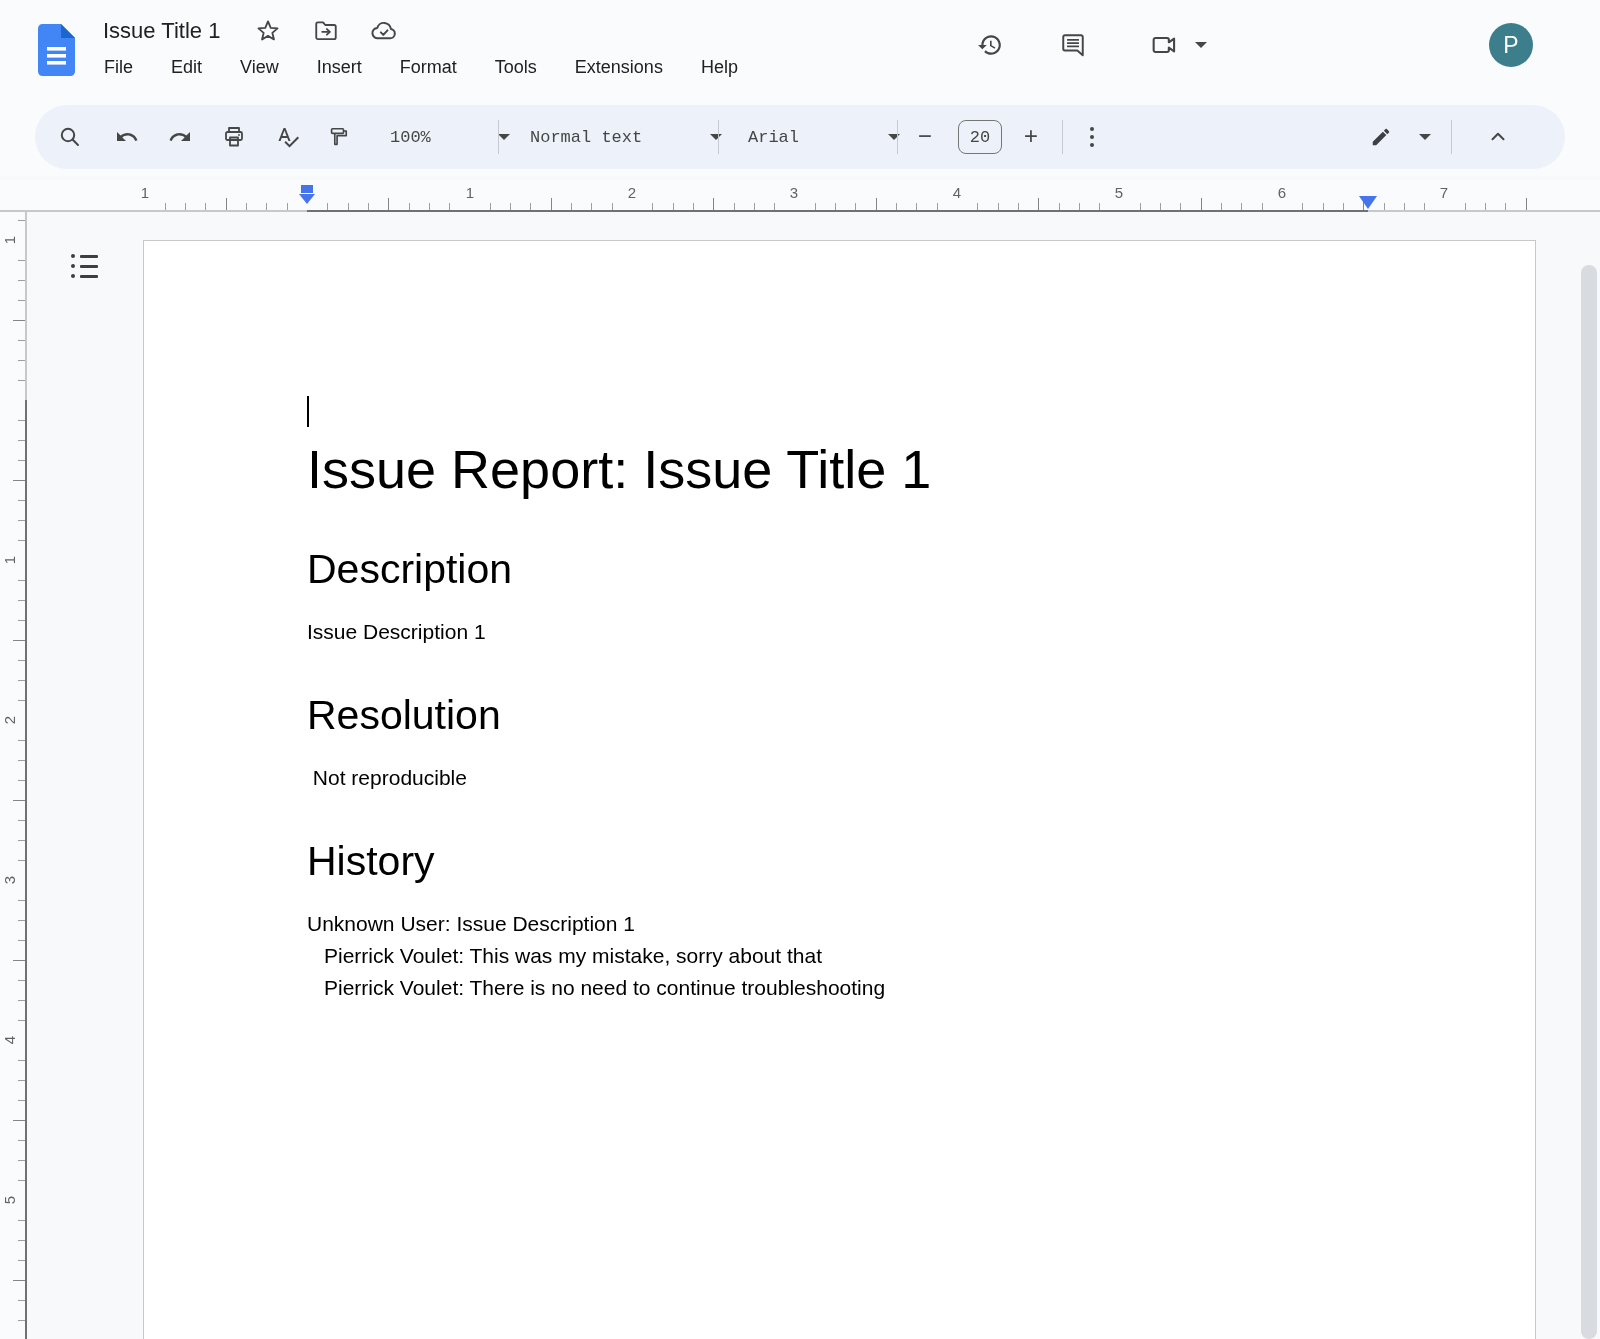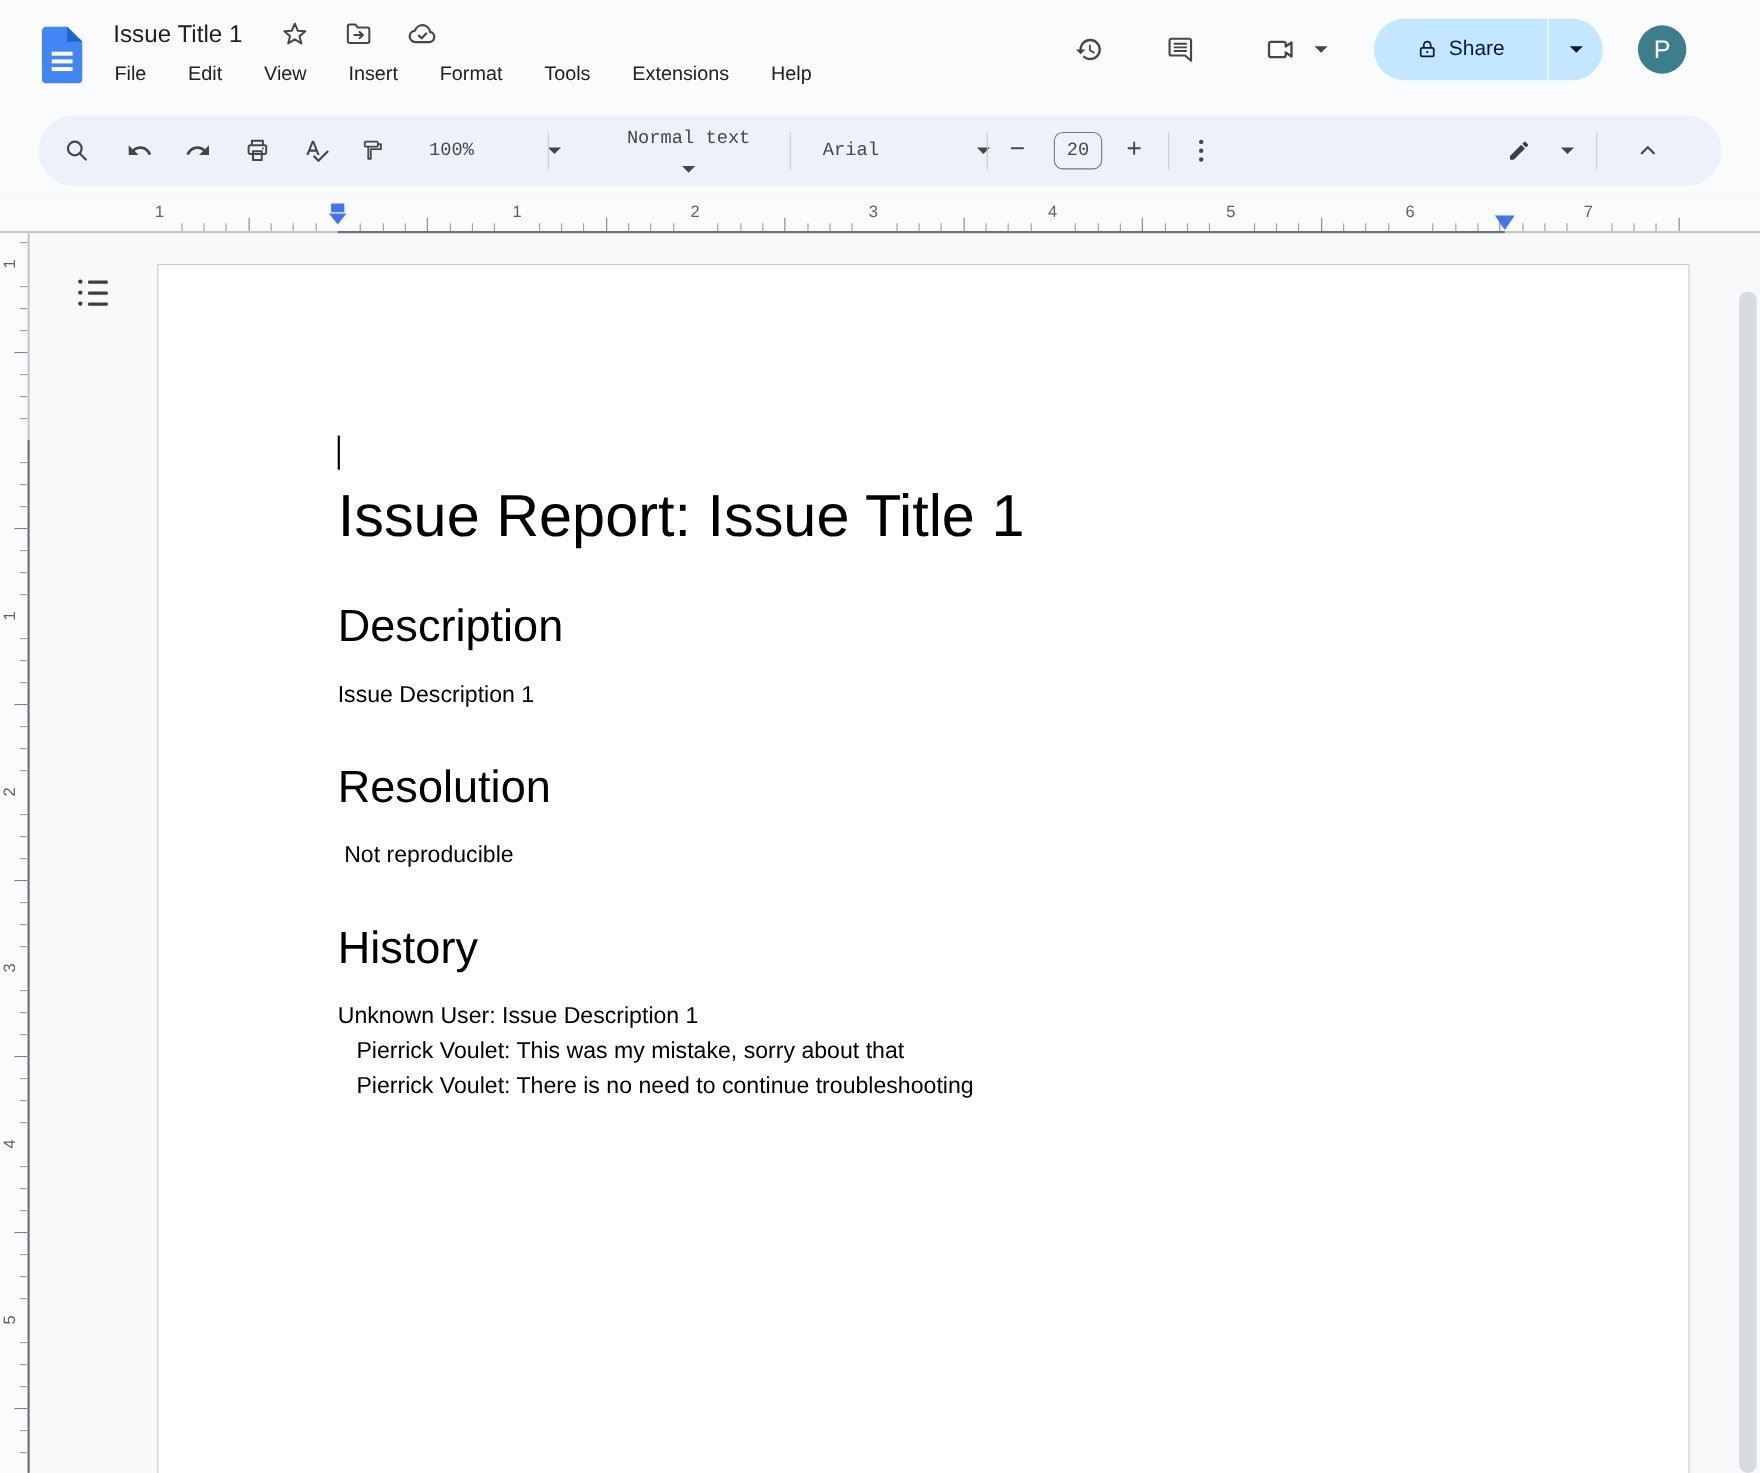--- a/index.html
+++ b/index.html
@@ -141,33 +141,20 @@
       </span>
       <span class="hicon" style="left:1139px;">
         <svg width="28" height="28" viewBox="0 0 24 24" fill="none" stroke="#444746" stroke-width="1.8" stroke-linejoin="round">
           <path d="M4 7.5C4 6.7 4.7 6 5.5 6h10c.8 0 1.5.7 1.5 1.5v2.2l4.5-3.2v11l-4.5-3.2v2.2c0 .8-.7 1.5-1.5 1.5h-10C4.7 18 4 17.3 4 16.5z"></path>
         </svg>
       </span>
       <span class="hicon" style="left:1186px; width:30px;">
         <span class="caret"></span>
       </span>
 
-      <div class="share-btn">
-        <span class="share-main">
-          <svg width="19" height="22" viewBox="0 0 24 24" fill="none" stroke="#001d35" stroke-width="2">
-            <rect x="4.5" y="10" width="15" height="10" rx="2"></rect>
-            <path d="M8 10V7a4 4 0 0 1 8 0v3"></path>
-            <circle cx="12" cy="15" r="1.3" fill="#001d35" stroke="none"></circle>
-          </svg>
-          <span class="share-label">Share</span>
-        </span>
-        <span class="share-drop">
-          <span class="caret"></span>
-        </span>
-      </div>
 
       <span class="avatar">P</span>
     </div>
   </div>
 
   <div class="toolbar">
     <span class="ibtn" style="left:15px;">
       <svg width="24" height="24" viewBox="0 0 24 24" fill="none" stroke="#444746" stroke-width="2" stroke-linecap="round">
         <circle cx="10" cy="10" r="6.2"></circle>
           <path d="M14.8 14.8L20 20"></path>
@@ -202,21 +189,21 @@
         <path d="M18 5.5h3v5H11v9.5h-2.5V8"></path>
       </svg>
     </span>
 
     <span class="tctl" style="left:345px; width:140px;">
       <span class="tctl-label">100%</span>
       <span class="caret"></span>
     </span>
     <span class="tdivider" style="left:463px;"></span>
 
-    <span class="tctl" style="left:485px; width:212px;flex-direction:column;">
+    <span class="tctl" style="left:485px; width:212px;">
       <span class="tctl-label">Normal text</span>
       <span class="caret"></span>
     </span>
     <span class="tdivider" style="left:683px;"></span>
 
     <span class="tctl" style="left:703px; width:172px;">
       <span class="tctl-label">Arial</span>
       <span class="caret"></span>
     </span>
     <span class="tdivider" style="left:862px;"></span>

